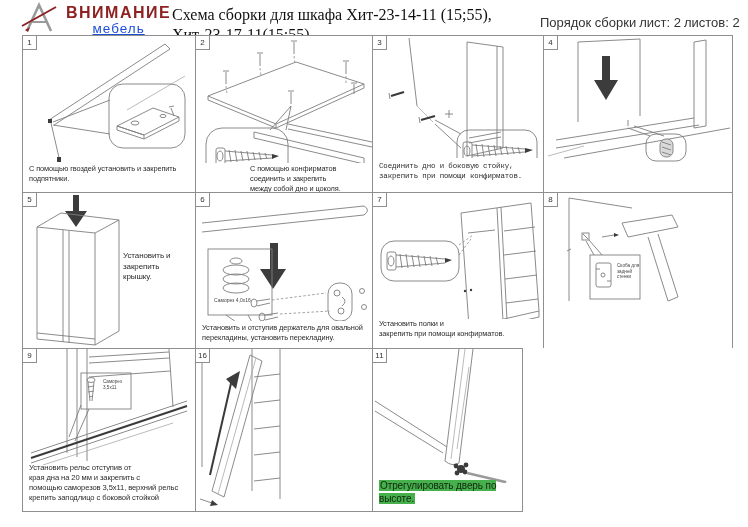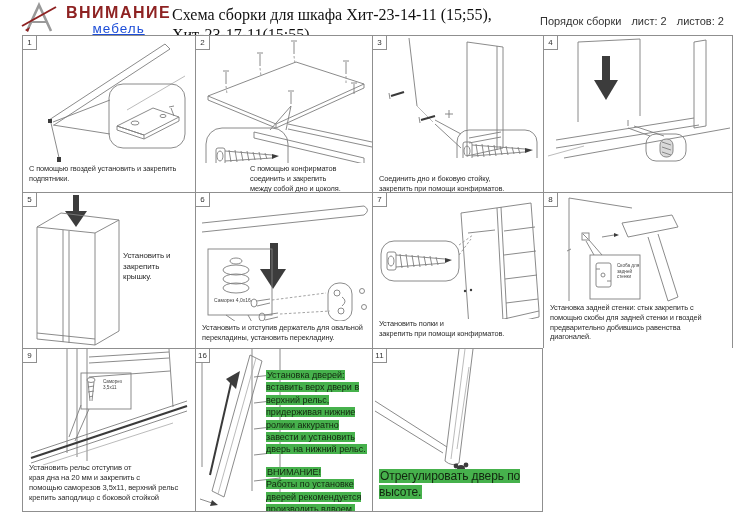--- a/index.html
+++ b/index.html
@@ -6,21 +6,21 @@
   .sheet{position:relative;width:748px;height:527px;background:#fff;overflow:hidden;
          font-family:"Liberation Sans",sans-serif;color:#222;}
   
   .hdr{position:absolute;left:0;top:0;width:748px;height:35px;}
   .logo{position:absolute;left:20px;top:2px;width:42px;height:31px;}
   .brand{position:absolute;left:66px;top:5px;text-align:center;}
   .brand .b1{font-size:16px;font-weight:bold;color:#8e2222;letter-spacing:1.5px;line-height:1.05;}
   .brand .b2{font-size:13.5px;color:#1d4ed8;letter-spacing:1px;line-height:1.05;text-decoration:underline;}
   .title{position:absolute;left:172px;top:5px;width:370px;font-family:"Liberation Serif",serif;
          font-size:16px;color:#111;line-height:1.25;white-space:pre-line;}
-  .order{position:absolute;left:540px;top:15px;font-size:11px;color:#333;display:flex;gap:10px;white-space:nowrap;}
+  .order{position:absolute;left:540px;top:15px;font-size:13px;color:#333;display:flex;gap:3px;white-space:nowrap;}
   
   .panel{position:absolute;border-left:1px solid #8f8f8f;border-top:1px solid #8f8f8f;
          box-sizing:border-box;overflow:hidden;background:#fff;}
   .panel.re{border-right:1px solid #8f8f8f;}
   .panel.be{border-bottom:1px solid #8f8f8f;}
   .num{position:absolute;left:0;top:0;width:13px;height:13px;border-right:1px solid #8f8f8f;
        border-bottom:1px solid #8f8f8f;font-size:8px;line-height:13px;text-align:center;color:#333;background:#fff;z-index:2;}
   .cap{position:absolute;font-size:7.4px;line-height:1.32;letter-spacing:-0.1px;color:#2b2b2b;white-space:pre-line;z-index:2;}
   .tiny{position:absolute;font-size:4.6px;line-height:1.25;color:#444;white-space:pre-line;z-index:2;}
   .pane-svg{position:absolute;left:0;top:0;}
@@ -171,21 +171,21 @@
           <line class="ln" x1="109" y1="108" x2="111" y2="121"></line>
         <line class="ln" x1="115" y1="109" x2="117" y2="120"></line>
           <line class="ln" x1="121" y1="109" x2="123" y2="120"></line>
         <line class="ln" x1="127" y1="110" x2="129" y2="119"></line>
           <line class="ln" x1="133" y1="110" x2="135" y2="119"></line>
         <line class="ln" x1="139" y1="111" x2="141" y2="118"></line>
           <line class="ln" x1="145" y1="111" x2="147" y2="118"></line>
         <polygon class="dk" points="152,112 160,114 152,117"></polygon>
       </g>
     </svg>
-    <div class="cap" style="left:6px;top:138px;">Соединить дно и боковую стойку,
+    <div class="cap" style="left:6px;top:126px;font-family:Liberation Mono, monospace;">Соединить дно и боковую стойку,
 закрепить при помощи конфирматов.</div>
   </div>
 
   <div class="panel re" style="left:543px;top:35px;width:190px;height:157px;">
     <div class="num">4</div>
     <svg class="pane-svg" width="190" height="127" viewBox="0 0 190 127">
       <line class="ln" x1="34" y1="6" x2="34" y2="86"></line>
       <line class="ln" x1="96" y1="3" x2="96" y2="80"></line>
       <line class="ln" x1="34" y1="6" x2="96" y2="3"></line>
       <g>
@@ -347,24 +347,20 @@
         <rect class="ln" x="52" y="70" width="15" height="24" rx="2"></rect>
         <line class="ln" x1="52" y1="76" x2="56" y2="76"></line>
         <line class="ln" x1="63" y1="88" x2="67" y2="88"></line>
         <circle class="ln" cx="59" cy="82" r="2"></circle>
       </g>
     </svg>
     <div class="tiny" style="left:616px;top:0;position:absolute;"></div>
     <div class="tiny" style="left:73px;top:70px;">Скоба для
 задней
 стенки</div>
-    <div class="cap" style="left:6px;top:110px;">Установка задней стенки: стык закрепить с
-помощью скобы для задней стенки и гвоздей
-предварительно добившись равенства
-диагоналей.</div>
   </div>
 
   <div class="panel be" style="left:22px;top:348px;width:173px;height:164px;">
     <div class="num">9</div>
     <svg class="pane-svg" width="173" height="116" viewBox="0 0 173 116">
       <line class="ln" x1="44" y1="0" x2="44" y2="104"></line>
       <line class="ln" x1="54" y1="0" x2="54" y2="108"></line>
       <line class="ln" x1="64" y1="0" x2="64" y2="112"></line>
       <line class="ln" x1="146" y1="0" x2="150" y2="58"></line>
       <line class="ln" x1="66" y1="8" x2="146" y2="3"></line>
@@ -416,53 +412,39 @@
       </g>
       <g>
         <line class="thick" x1="14" y1="126" x2="36" y2="30"></line>
         <polygon class="dk" points="30,30 44,22 40,40"></polygon>
       </g>
       <g>
         <line class="ln" x1="4" y1="150" x2="16" y2="154"></line>
         <polygon class="dk" points="16,151 22,156 14,157"></polygon>
       </g>
     </svg>
-    <div class="doors-text" style="left:70px;top:20px;width:104px;">
-      <span class="hl">Установка дверей:
-вставить верх двери в
-верхний рельс,
-придерживая нижние
-ролики аккуратно
-завести и установить
-дверь на нижний рельс.</span>
-      <div class="warn-gap"></div>
-      <span class="hl">ВНИМАНИЕ!
-Работы по установке
-дверей рекомендуется
-производить вдвоем.</span>
-    </div>
-  </div>
-
-  <div class="panel re be" style="left:372px;top:348px;width:171px;height:164px;">
+  </div>
+
+  <div class="panel re be" style="left:372px;top:348px;width:151px;height:164px;">
     <div class="num">11</div>
     <svg class="pane-svg" width="171" height="134" viewBox="0 0 171 134">
       <line class="ln" x1="2" y1="52" x2="74" y2="98"></line>
       <line class="ln" x1="2" y1="62" x2="70" y2="104"></line>
       <g>
         <line class="ln" x1="86" y1="0" x2="72" y2="112"></line>
         <line class="ln" x1="100" y1="0" x2="86" y2="114"></line>
         <line class="lt" x1="92" y1="0" x2="78" y2="110"></line>
         <line class="lt" x1="96" y1="18" x2="84" y2="100"></line>
         <path class="ln" d="M72,112 q7,6 14,2"></path>
       </g>
       <g>
         <circle class="dk" cx="88" cy="120" r="4"></circle>
         <circle class="dk" cx="83" cy="117" r="2.4"></circle>
         <circle class="dk" cx="93" cy="116" r="2.4"></circle>
         <circle class="dk" cx="84" cy="124" r="2.4"></circle>
         <circle class="dk" cx="92" cy="123" r="2.4"></circle>
       </g>
       <polyline points="94,124 132,133 126,152" fill="none" stroke="#9a9a9a" stroke-width="2.5"></polyline>
     </svg>
-    <div class="cap" style="left:6px;top:120px;font-size:12px;"><span class="hl">Отрегулировать дверь по высоте.</span></div>
+    <div class="cap" style="left:6px;top:130px;font-size:10px;"><span class="hl">Отрегулировать дверь по высоте.</span></div>
   </div>
 
 </div>
 
 </body></html>

